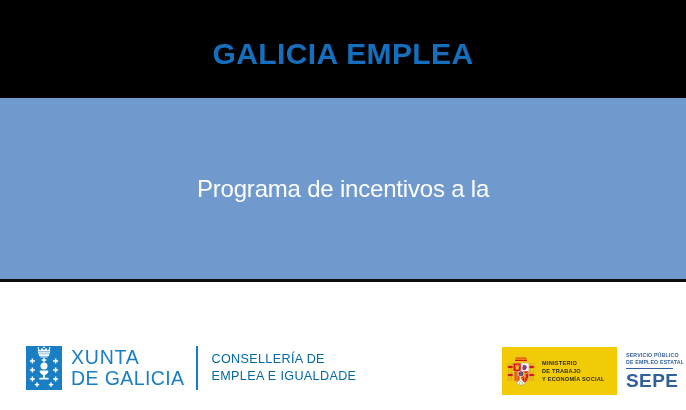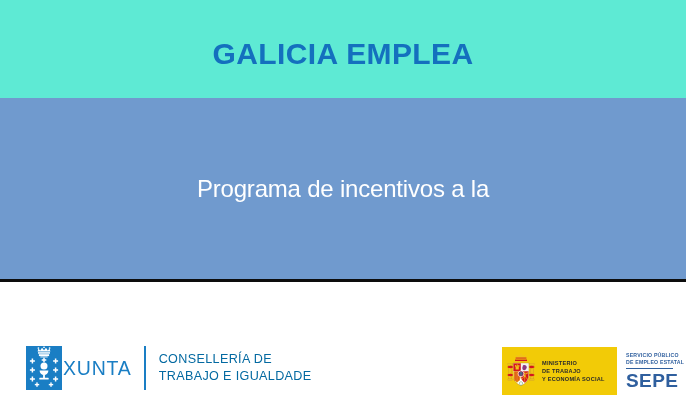--- a/index.html
+++ b/index.html
@@ -16,21 +16,21 @@
     position: relative;
   }
 
   
   .header {
     height: 98px;
     width: 100%;
     display: flex;
     align-items: center;
     justify-content: center;
-    background: #5eead4;
+    background: #000000;
     box-sizing: border-box;
     padding-top: 10px;
   }
   .page-title {
     font-size: 30px;
     font-weight: bold;
     color: #1470be;
     letter-spacing: 0.4px;
     line-height: 1;
     white-space: nowrap;
@@ -85,21 +85,21 @@
     width: 36px;
     height: 44px;
     background: #1a7ec4;
     position: relative;
     flex: 0 0 auto;
   }
   .xunta-shield svg {
     display: block;
   }
   .xunta-words {
-    margin-left: 1px;
+    margin-left: 9px;
     color: #1a7ec4;
     font-size: 19.5px;
     font-weight: normal;
     line-height: 1.07;
     letter-spacing: 0.8px;
     white-space: nowrap;
   }
   .xunta-words .l2 { letter-spacing: 0.4px; }
   .xunta-divider {
     width: 2px;
@@ -258,27 +258,28 @@
           <g transform="translate(25.0,38.6)">
             <rect x="-0.7" y="-2.2" width="1.4" height="4.4"></rect>
               <rect x="-2.2" y="-0.7" width="4.4" height="1.4"></rect>
           </g>
         </g>
       </svg>
     </div>
 
     <div class="xunta-words">
       <div class="l1">XUNTA</div>
+      <div class="l2">DE GALICIA</div>
     </div>
 
     <div class="xunta-divider"></div>
 
     <div class="conselleria">
       <div>CONSELLERÍA DE</div>
-      <div>TRABAJO E IGUALDADE</div>
+      <div>EMPLEA E IGUALDADE</div>
     </div>
   </div>
 
   <div class="gob-logo">
 
     <div class="gob-yellow">
       <svg class="gob-arms" viewBox="0 0 30 36" aria-hidden="true">
 
         <g>
           <path d="M9 6.5 h12 v1.6 h-12 z" fill="#d4161e"></path>

